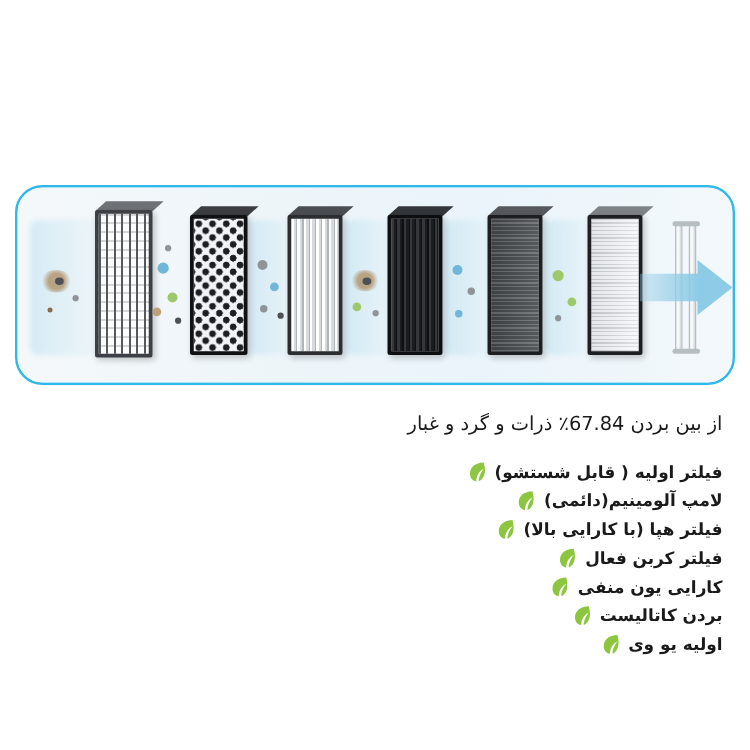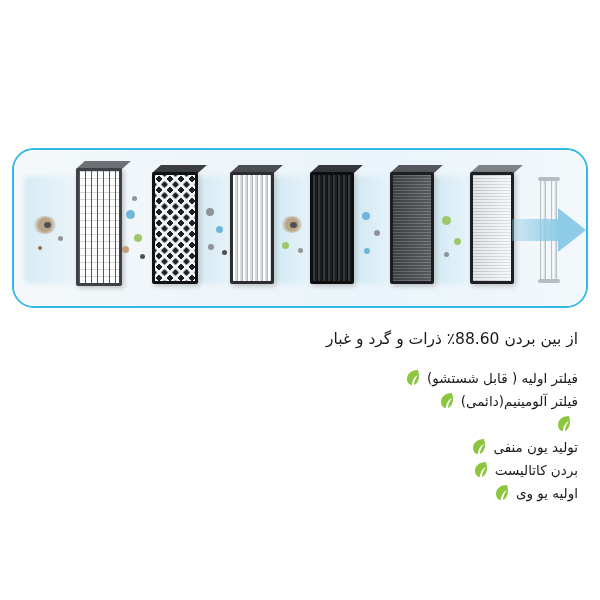--- a/index.html
+++ b/index.html
@@ -226,20 +226,21 @@
     height: 17px;
     margin-left: 0;
     margin-right: 8px;
     order: 2;
     position: relative;
   }
   .leaf-icon svg { display: block; }
   .feature-label {
     order: 1;
     white-space: nowrap;
+    font-weight: bold;
   }
 </style>
 </head>
 <body>
 
 <div id="diagram-panel">
   <div id="diagram-inner">
 
     <div class="airband" style="left:10px;  width:56px;"></div>
     <div class="airband" style="left:186px; width:34px;"></div>
@@ -314,48 +315,57 @@
     </div>
 
     <div id="outflow-arrow">
       <div class="shaft"></div>
       <div class="head"></div>
     </div>
 
   </div>
 </div>
 
-<div id="headline">از بین بردن 88.60٪ ذرات و گرد و غبار</div>
+<div id="headline">از بین بردن 67.84٪ ذرات و گرد و غبار</div>
 
 <ul id="feature-list">
   <li>
     <span class="feature-label">فیلتر اولیه ( قابل شستشو)</span>
     <span class="leaf-icon">
       <svg width="13" height="17" viewBox="0 0 13 17">
           <path d="M12 1C5 1 1 5 1 10c0 3 2 6 5 6 0-4 2-8 6-10-3 4-4 7-4 10 3-1 5-5 5-9 0-3-1-5-1-6z" fill="#8cc63f"></path>
         </svg>
     </span>
   </li>
   <li>
-    <span class="feature-label">فیلتر آلومینیم(دائمی)</span>
-    <span class="leaf-icon">
-      <svg width="13" height="17" viewBox="0 0 13 17">
-          <path d="M12 1C5 1 1 5 1 10c0 3 2 6 5 6 0-4 2-8 6-10-3 4-4 7-4 10 3-1 5-5 5-9 0-3-1-5-1-6z" fill="#8cc63f"></path>
-        </svg>
-    </span>
-  </li>
-  <li>
-    <span class="leaf-icon">
-      <svg width="13" height="17" viewBox="0 0 13 17">
-          <path d="M12 1C5 1 1 5 1 10c0 3 2 6 5 6 0-4 2-8 6-10-3 4-4 7-4 10 3-1 5-5 5-9 0-3-1-5-1-6z" fill="#8cc63f"></path>
-        </svg>
-    </span>
-  </li>
-  <li>
-    <span class="feature-label">تولید یون منفی</span>
+    <span class="feature-label">لامپ آلومینیم(دائمی)</span>
+    <span class="leaf-icon">
+      <svg width="13" height="17" viewBox="0 0 13 17">
+          <path d="M12 1C5 1 1 5 1 10c0 3 2 6 5 6 0-4 2-8 6-10-3 4-4 7-4 10 3-1 5-5 5-9 0-3-1-5-1-6z" fill="#8cc63f"></path>
+        </svg>
+    </span>
+  </li>
+  <li>
+    <span class="feature-label">فیلتر هپا (با کارایی بالا)</span>
+    <span class="leaf-icon">
+      <svg width="13" height="17" viewBox="0 0 13 17">
+          <path d="M12 1C5 1 1 5 1 10c0 3 2 6 5 6 0-4 2-8 6-10-3 4-4 7-4 10 3-1 5-5 5-9 0-3-1-5-1-6z" fill="#8cc63f"></path>
+        </svg>
+    </span>
+  </li>
+  <li>
+    <span class="feature-label">فیلتر کربن فعال</span>
+    <span class="leaf-icon">
+      <svg width="13" height="17" viewBox="0 0 13 17">
+          <path d="M12 1C5 1 1 5 1 10c0 3 2 6 5 6 0-4 2-8 6-10-3 4-4 7-4 10 3-1 5-5 5-9 0-3-1-5-1-6z" fill="#8cc63f"></path>
+        </svg>
+    </span>
+  </li>
+  <li>
+    <span class="feature-label">کارایی یون منفی</span>
     <span class="leaf-icon">
       <svg width="13" height="17" viewBox="0 0 13 17">
           <path d="M12 1C5 1 1 5 1 10c0 3 2 6 5 6 0-4 2-8 6-10-3 4-4 7-4 10 3-1 5-5 5-9 0-3-1-5-1-6z" fill="#8cc63f"></path>
         </svg>
     </span>
   </li>
   <li>
     <span class="feature-label">بردن کاتالیست</span>
     <span class="leaf-icon">
       <svg width="13" height="17" viewBox="0 0 13 17">

